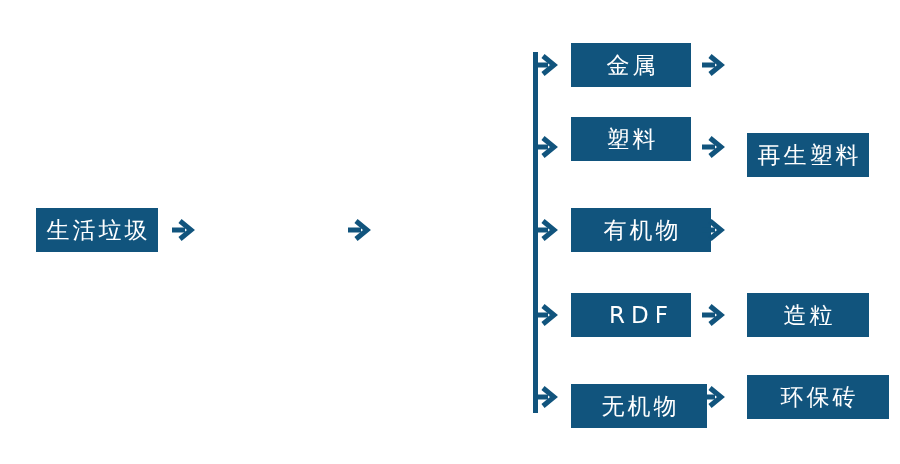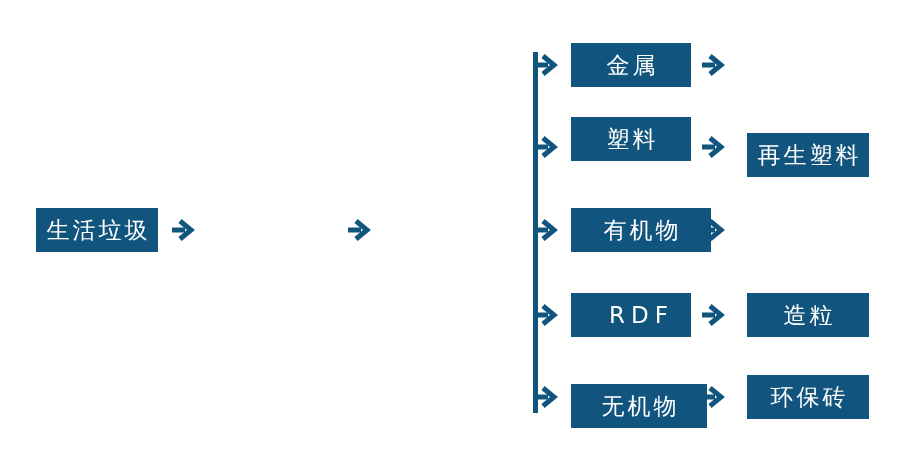--- a/index.html
+++ b/index.html
@@ -98,15 +98,15 @@
 
   <svg class="arrow" style="left:534px; top:384px;" width="26" height="26" viewBox="0 0 26 26">
     <line x1="1" y1="13" x2="14" y2="13"></line>
       <polyline points="9,4 20,13 9,22"></polyline>
   </svg>
   <div class="node blue" style="left:571px; top:375px; width:136px;margin-top:9px;">无机物</div>
   <svg class="arrow" style="left:701px; top:384px;" width="26" height="26" viewBox="0 0 26 26">
     <line x1="1" y1="13" x2="14" y2="13"></line>
       <polyline points="9,4 20,13 9,22"></polyline>
   </svg>
-  <div class="node blue" style="left:747px; top:375px; width:122px;">环保砖</div>
+  <div class="node blue" style="left:747px; top:375px; width:142px;">环保砖</div>
 
 </div>
 
 </body></html>

